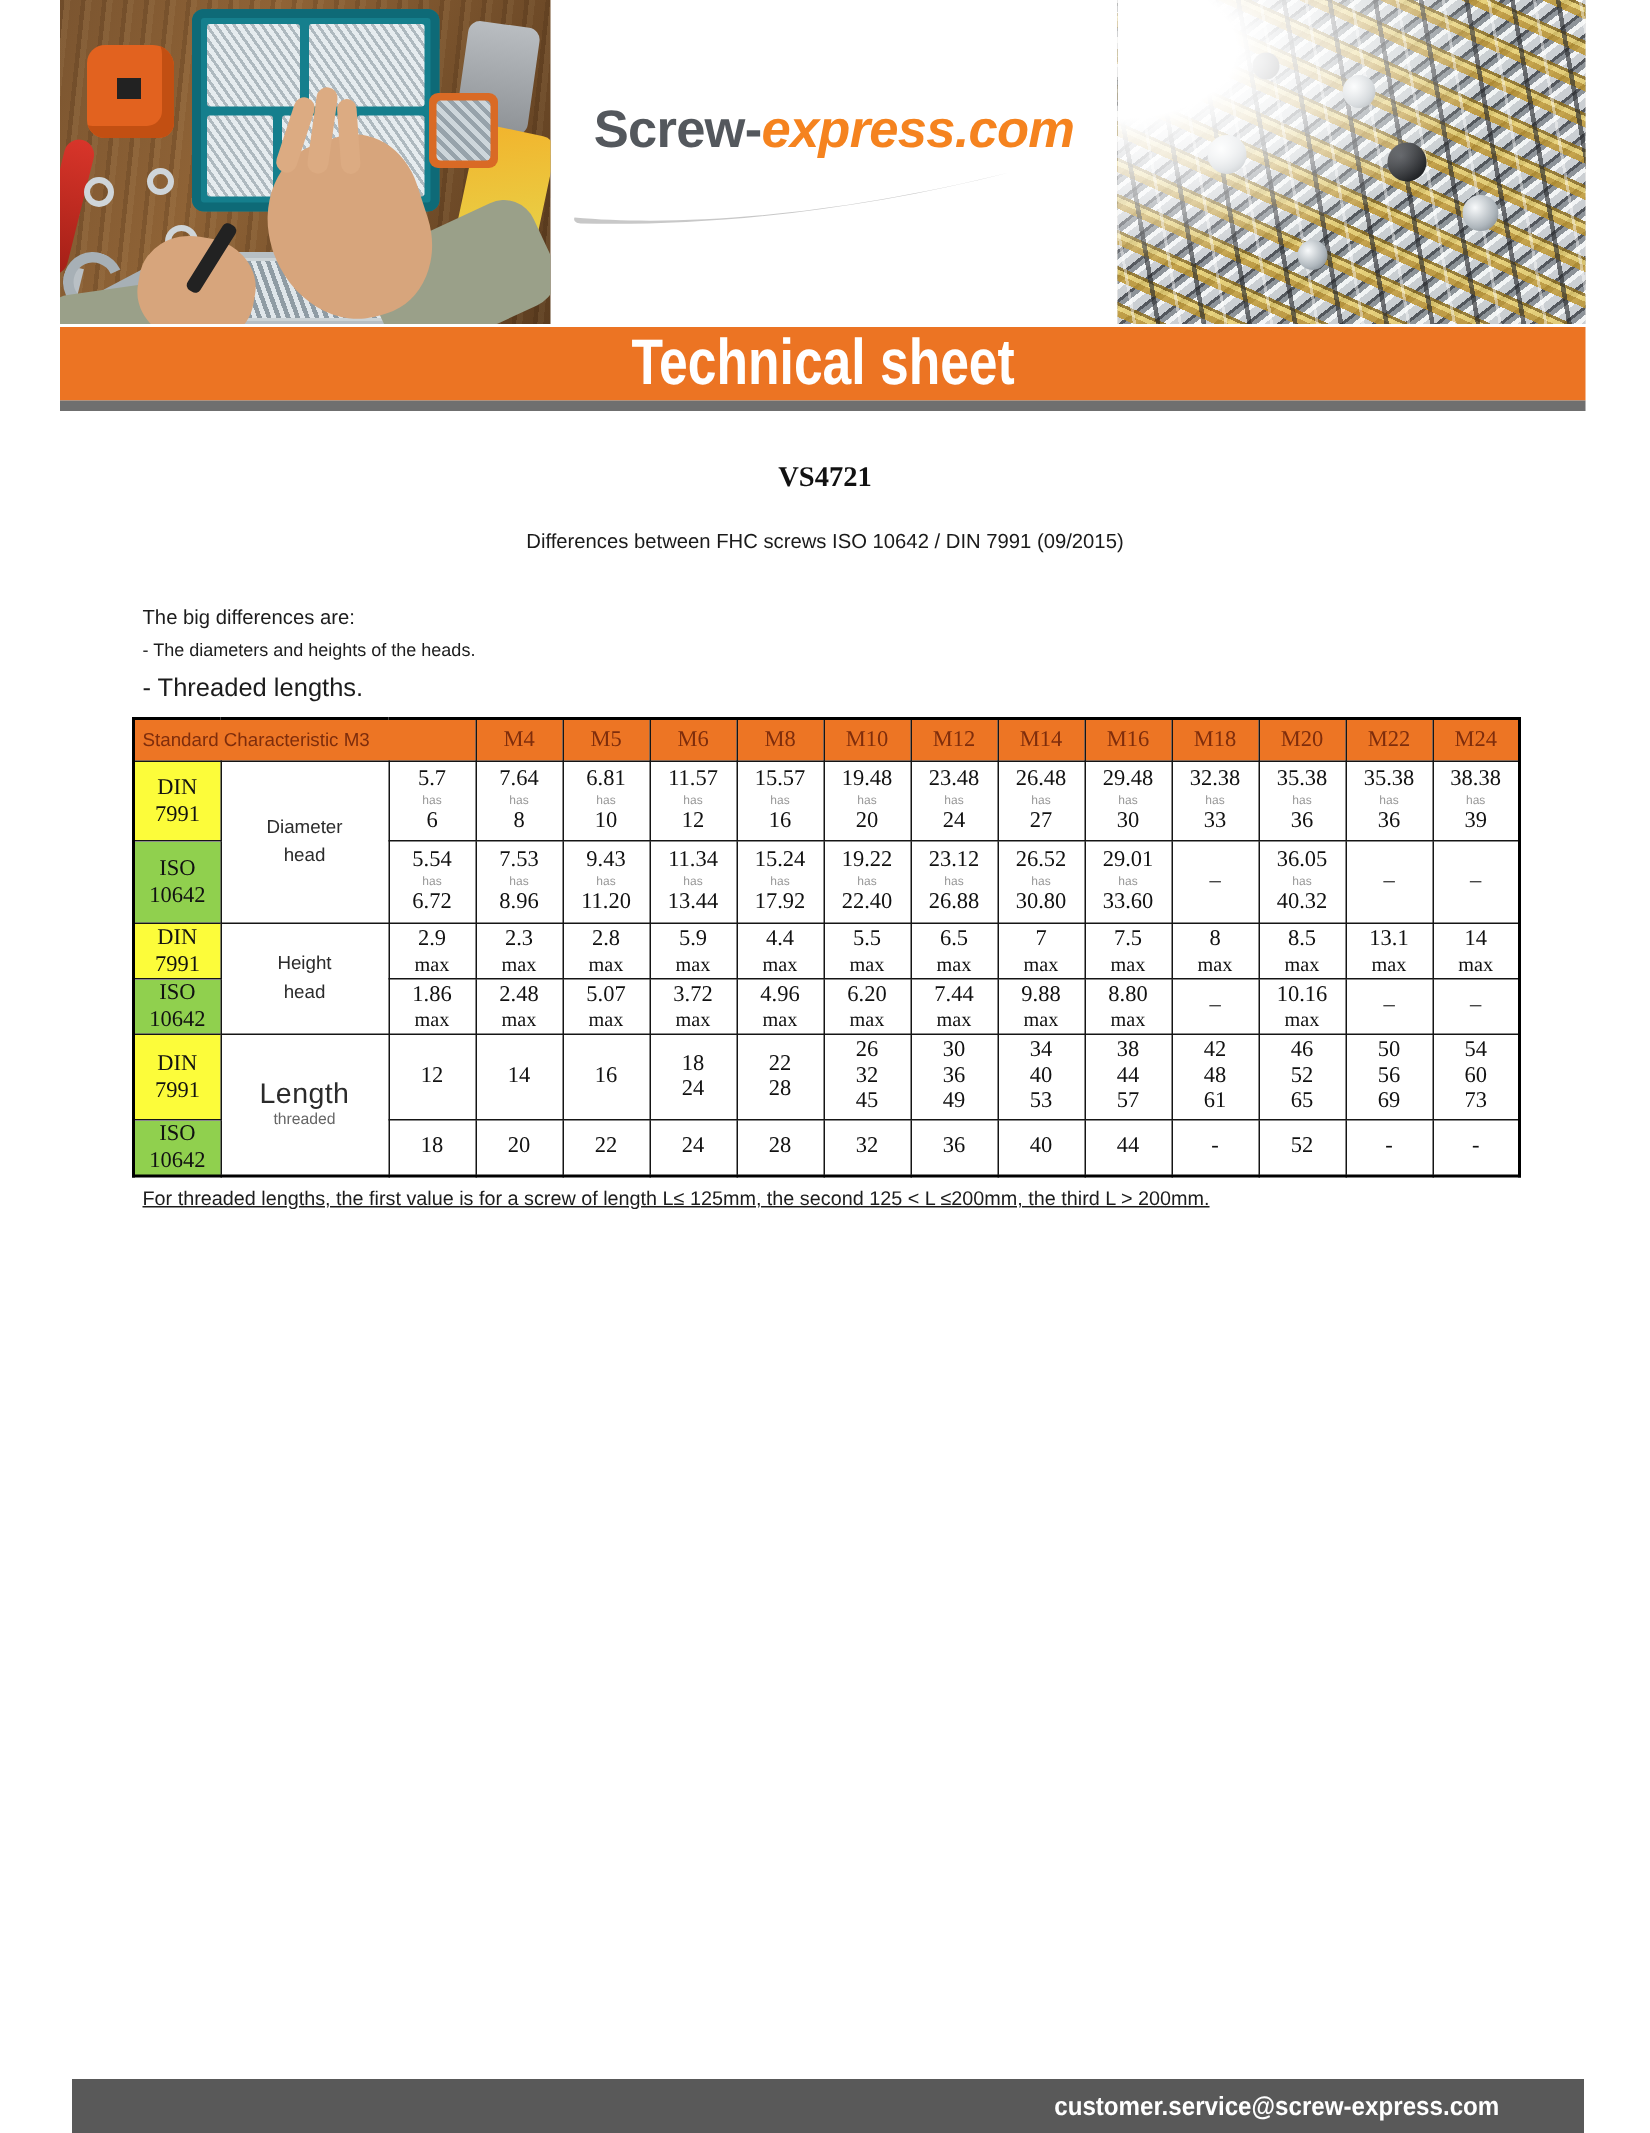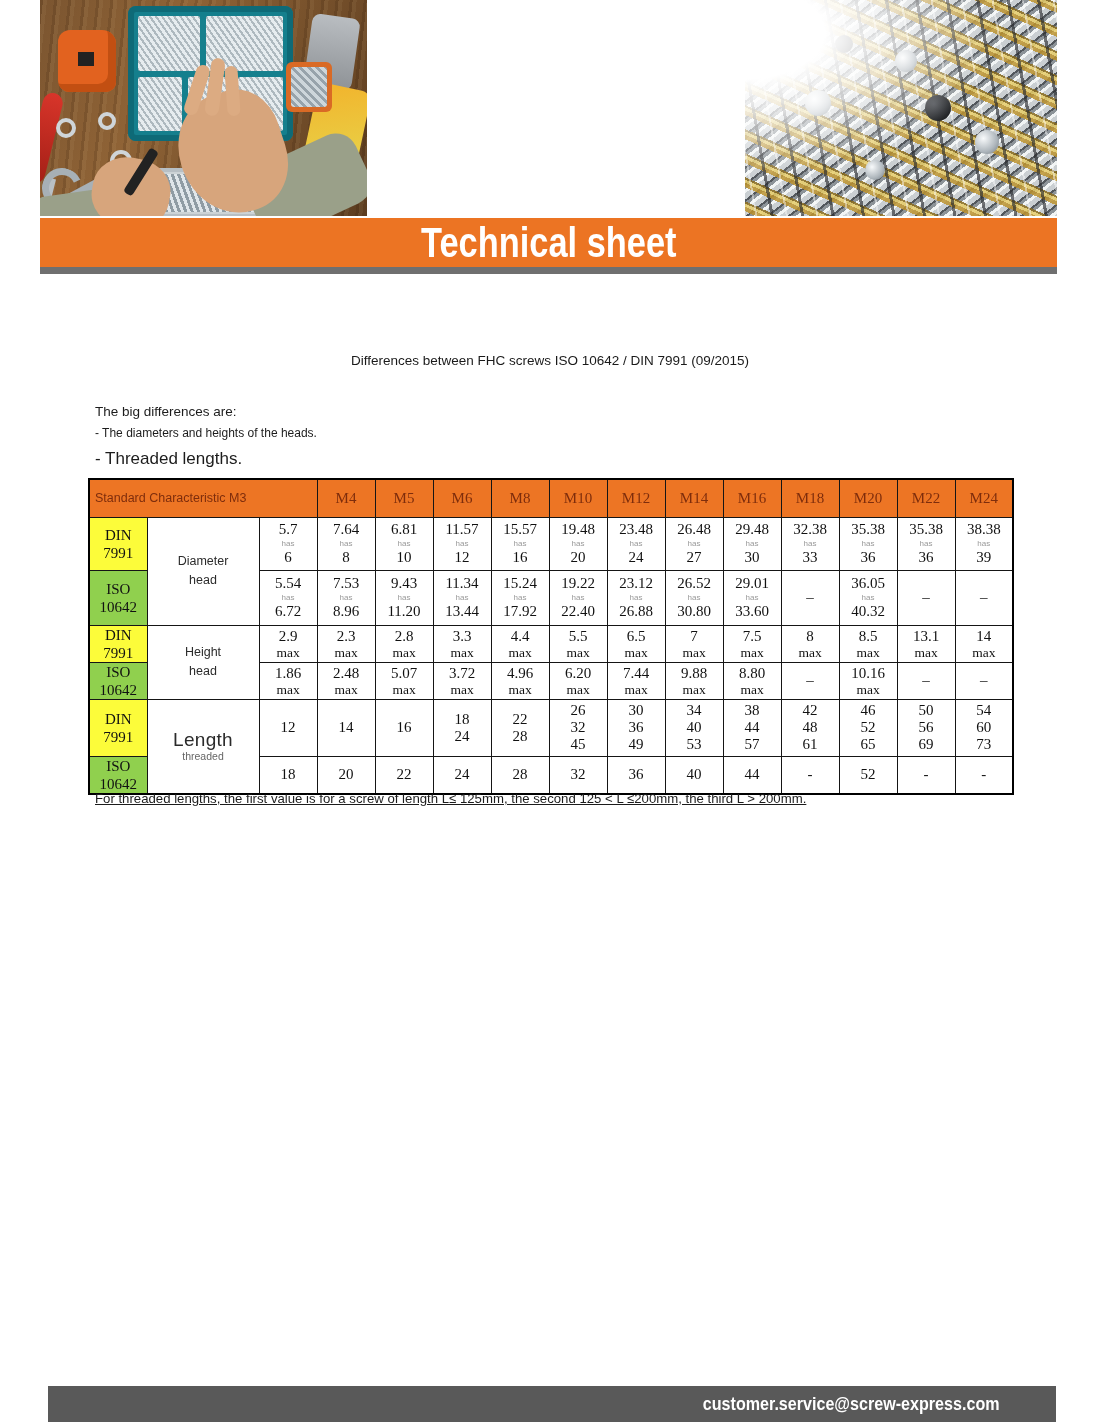--- a/index.html
+++ b/index.html
@@ -149,39 +149,48 @@
     <div class="arm-right"></div>
     <div class="hand-right"></div>
     <div class="finger f1"></div>
     <div class="finger f2"></div>
     <div class="finger f3"></div>
     <div class="arm-left"></div>
     <div class="hand-left"></div>
     <div class="bit-tool"></div>
   </div>
 
+  <div class="logo">
+    <div class="logo-text">
+      <span class="lg1">Screw-</span><span class="lg2">express.com</span>
+    </div>
+    <svg class="swoosh" width="300" height="42" viewBox="0 0 300 42">
+      <path d="M2,34 C70,40 170,34 292,4 C190,30 90,40 6,38 C3,38 1,36 2,34 Z" fill="#c8c8c8"></path>
+    </svg>
+  </div>
 
   <div class="photo-right">
     <div class="pile pile1"></div>
     <div class="pile pile2"></div>
     <div class="pile pile3"></div>
     <div class="sh sh1"></div>
     <div class="sh sh2"></div>
     <div class="sh sh3"></div>
     <div class="sh sh4"></div>
     <div class="shd shd1"></div>
     <div class="shd shd2"></div>
     <div class="fade-corner"></div>
   </div>
 
   <div class="banner">
     <span class="banner-text">Technical sheet</span>
   </div>
   <div class="gray-strip"></div>
 
+  <div class="doc-title">VS4721</div>
   <div class="doc-subtitle">Differences between FHC screws ISO 10642 / DIN 7991 (09/2015)</div>
 
   <div class="intro">
     <div class="i1">The big differences are:</div>
     <div class="i2">- The diameters and heights of the heads.</div>
     <div class="i3">- Threaded lengths.</div>
   </div>
 
   <table class="spec">
       <colgroup>
@@ -195,21 +204,21 @@
         <col style="width: 58px;">
         <col style="width: 58px;">
         <col style="width: 58px;">
         <col style="width: 58px;">
         <col style="width: 58px;">
         <col style="width: 58px;">
         <col style="width: 58px;">
         <col style="width: 58px;">
       </colgroup>
       <thead>
-        <tr style="height: 38px;">
+        <tr style="height: 28px;">
           <th colspan="3" class="merged">Standard Characteristic M3</th>
           <th class="size">M4</th>
           <th class="size">M5</th>
           <th class="size">M6</th>
           <th class="size">M8</th>
           <th class="size">M10</th>
           <th class="size">M12</th>
           <th class="size">M14</th>
           <th class="size">M16</th>
           <th class="size">M18</th>
@@ -374,21 +383,21 @@
           </td>
           <td class="val">
             <span class="num">2.3</span>
             <span class="max">max</span>
           </td>
           <td class="val">
             <span class="num">2.8</span>
             <span class="max">max</span>
           </td>
           <td class="val">
-            <span class="num">3.3</span>
+            <span class="num">5.9</span>
             <span class="max">max</span>
           </td>
           <td class="val">
             <span class="num">4.4</span>
             <span class="max">max</span>
           </td>
           <td class="val">
             <span class="num">5.5</span>
             <span class="max">max</span>
           </td>

